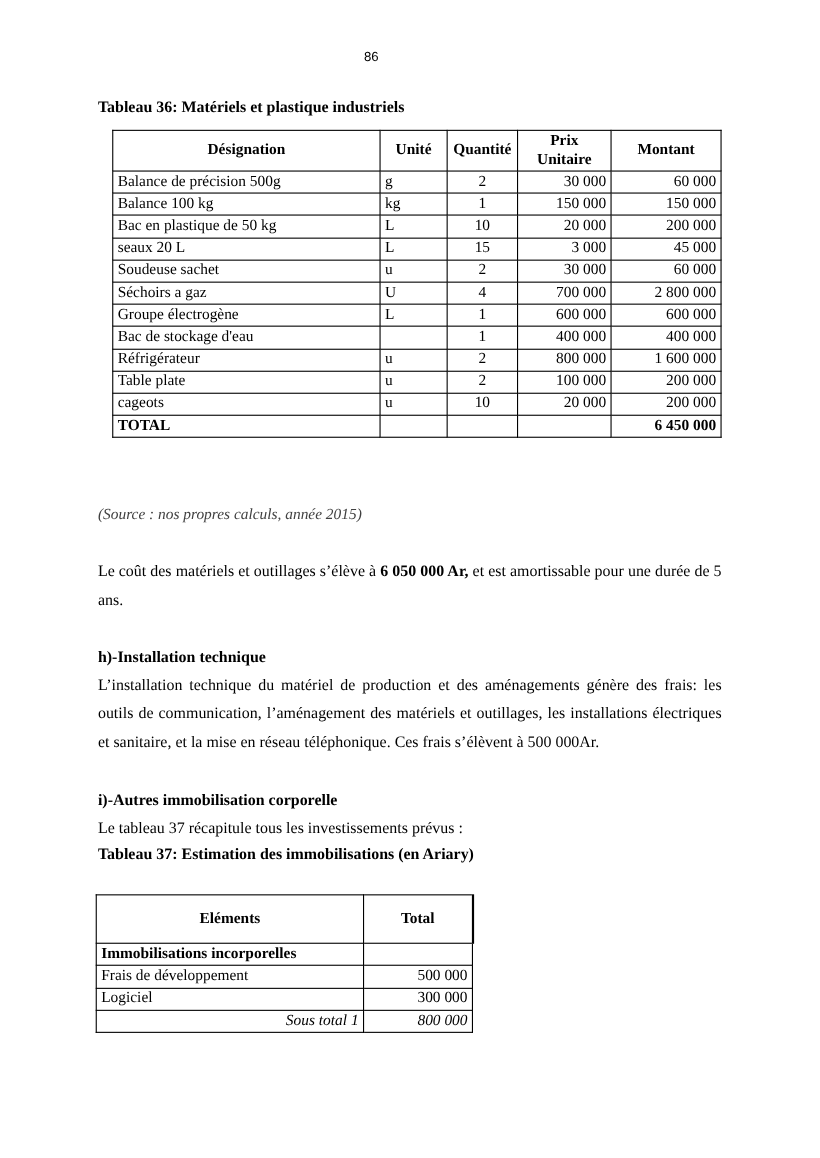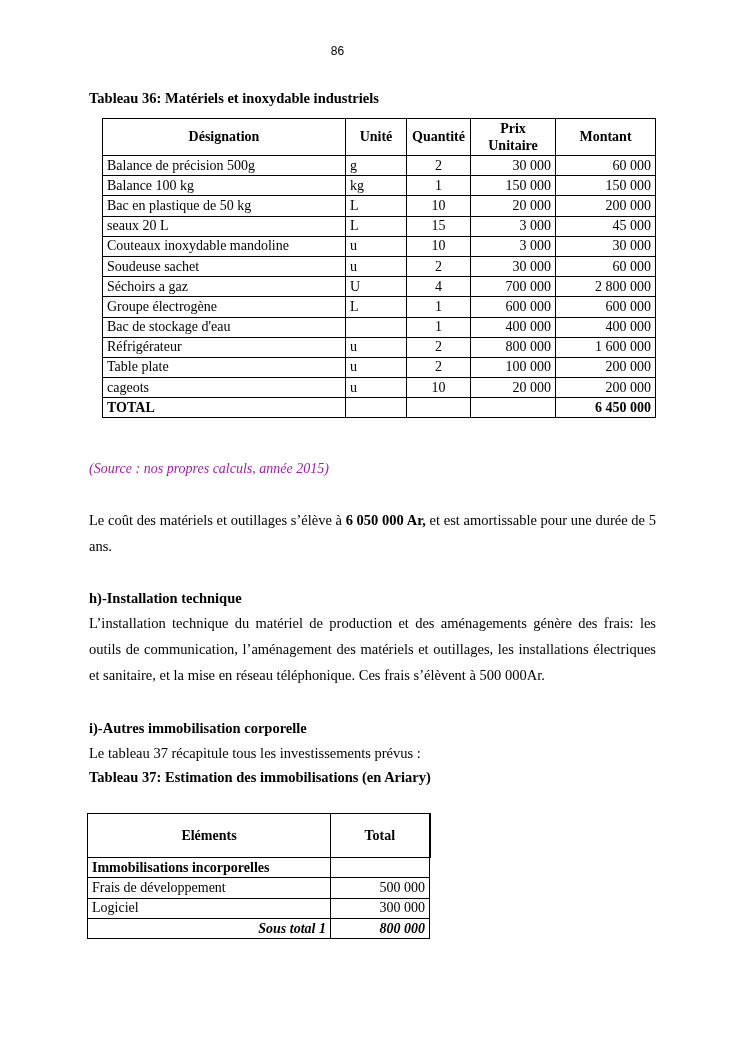--- a/index.html
+++ b/index.html
@@ -15,38 +15,38 @@
     .caption { font-weight: bold; font-size: 14.5px; white-space: nowrap; }
     table { border-collapse: collapse; position: absolute; table-layout: fixed; }
     td, th {
       border: 1px solid #000; padding: 0 4px; font-size: 14px; line-height: 1;
       white-space: nowrap; overflow: hidden;
     }
     th { font-weight: bold; text-align: center; }
     .num { text-align: right; }
     .ctr { text-align: center; }
     .bold { font-weight: bold; }
-    .bi { font-weight: bold; font-style: italic; }
+    .bi { font-weight: normal; font-style: italic; }
     #t36 { left: 87px; top: 118px; width: 553px; border: 1.5px solid #000; margin-left: 15px; }
     #t36 thead tr { height: 37px; }
     #t36 tbody tr { height: 20.2px; }
     #t37 { left: 87px; top: 813px; width: 342px; border: 1.2px solid #000; }
     #t37 thead tr { height: 44px; }
     #t37 thead th:last-child { border-right: 2px solid #000; }
     #t37 tbody tr { height: 20.4px; }
-    .source { font-style: italic; font-size: 14px; color: #a21caf; }
+    .source { font-style: italic; font-size: 14px; color: #404040; }
     .para { font-size: 14.5px; line-height: 26px; text-align: justify; }
     .heading { font-weight: bold; font-size: 14.5px; }
   </style>
 </head>
 <body>
 
 <div class="abs page-number">86</div>
 
-<div class="abs caption" style="left:89px; top:90px;">Tableau 36: Matériels et inoxydable industriels</div>
+<div class="abs caption" style="left:89px; top:90px;">Tableau 36: Matériels et plastique industriels</div>
 
 <table id="t36">
   <colgroup>
     <col style="width:243px">
       <col style="width:61px">
       <col style="width:64px">
       <col style="width:85px">
       <col style="width:100px">
   </colgroup>
   <thead>
@@ -84,27 +84,20 @@
         <td class="num">200 000</td>
       </tr>
       <tr>
         <td>seaux 20 L</td>
         <td>L</td>
         <td class="ctr">15</td>
         <td class="num">3 000</td>
         <td class="num">45 000</td>
       </tr>
       <tr>
-        <td>Couteaux inoxydable mandoline</td>
-        <td>u</td>
-        <td class="ctr">10</td>
-        <td class="num">3 000</td>
-        <td class="num">30 000</td>
-      </tr>
-      <tr>
         <td>Soudeuse sachet</td>
         <td>u</td>
         <td class="ctr">2</td>
         <td class="num">30 000</td>
         <td class="num">60 000</td>
       </tr>
       <tr>
         <td>Séchoirs a gaz</td>
         <td>U</td>
         <td class="ctr">4</td>

